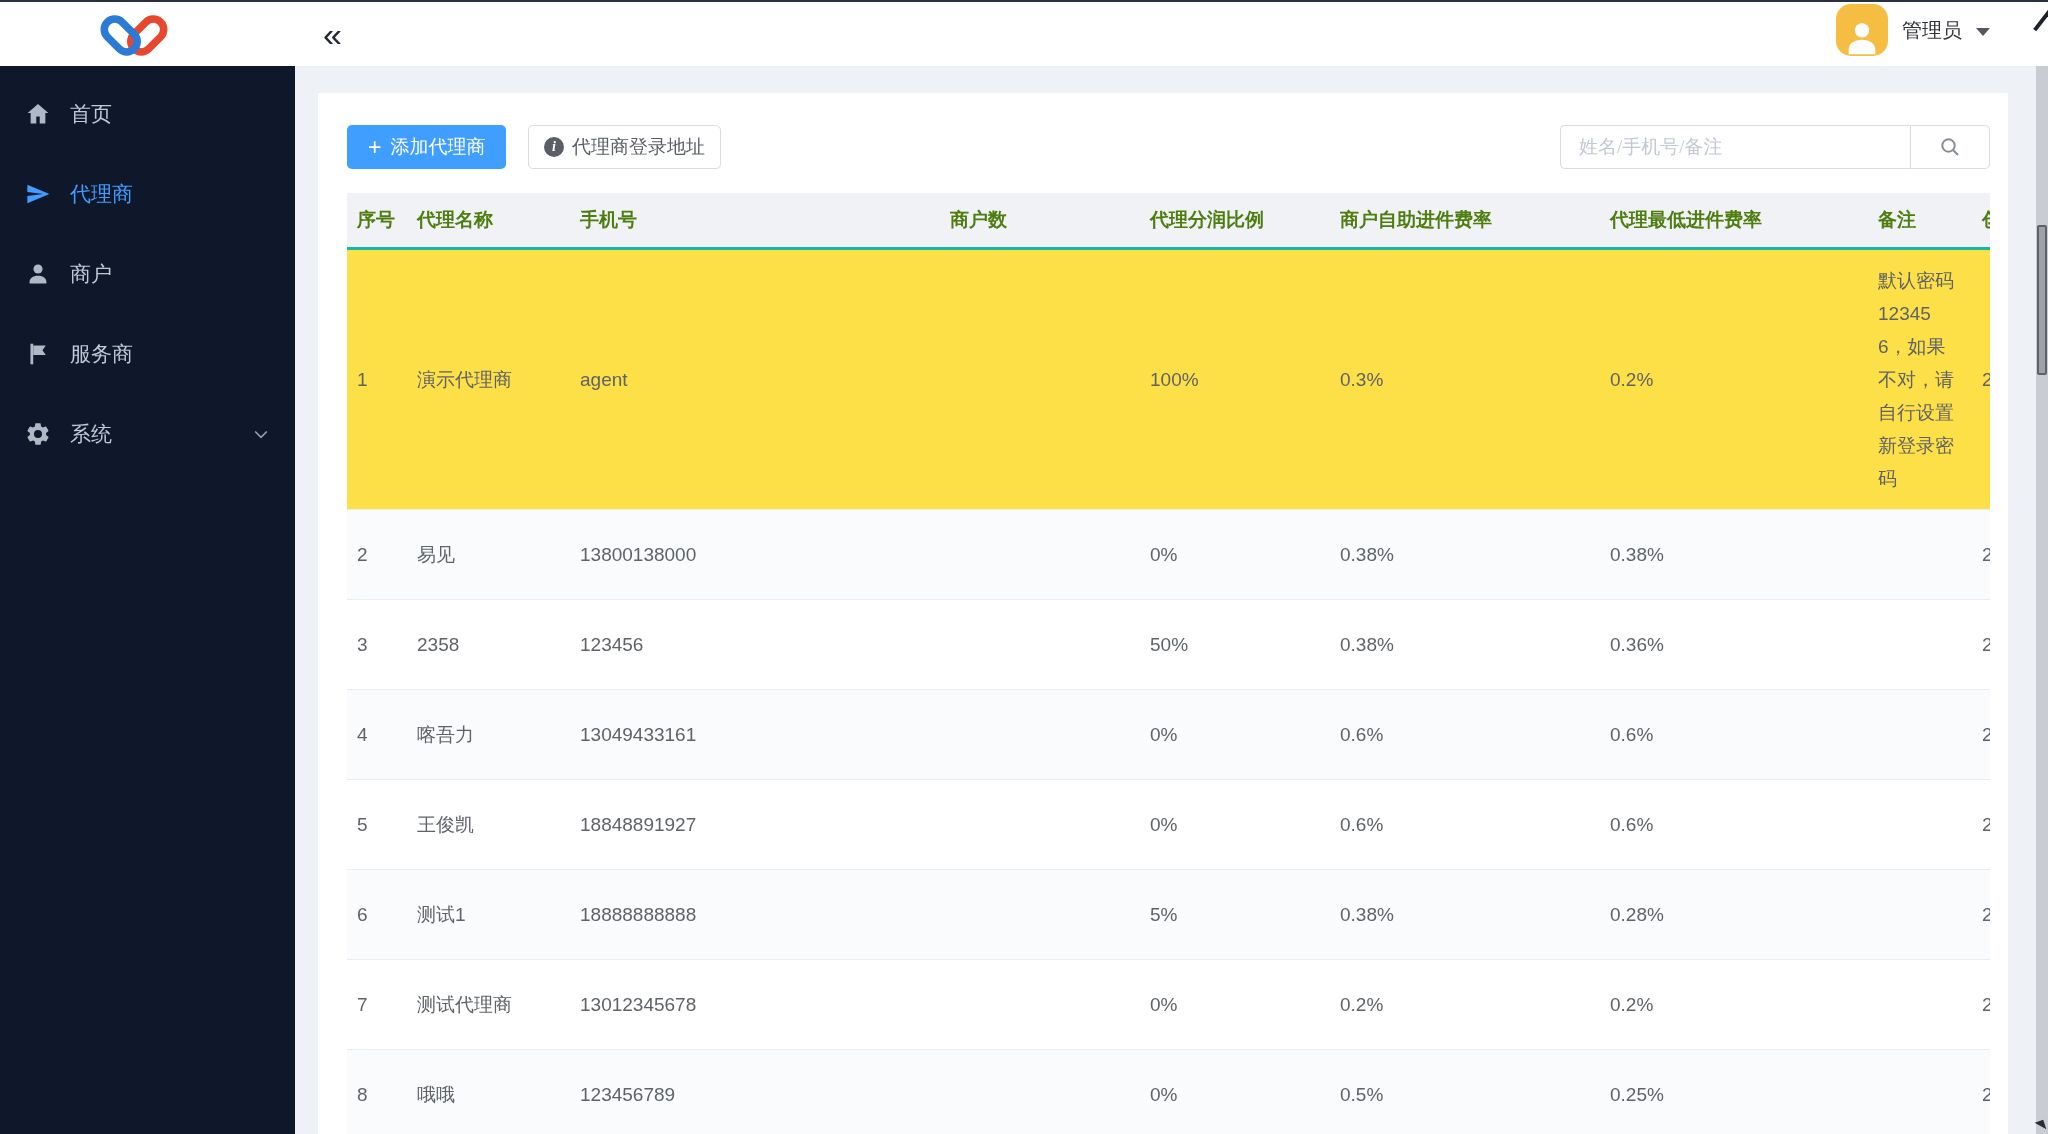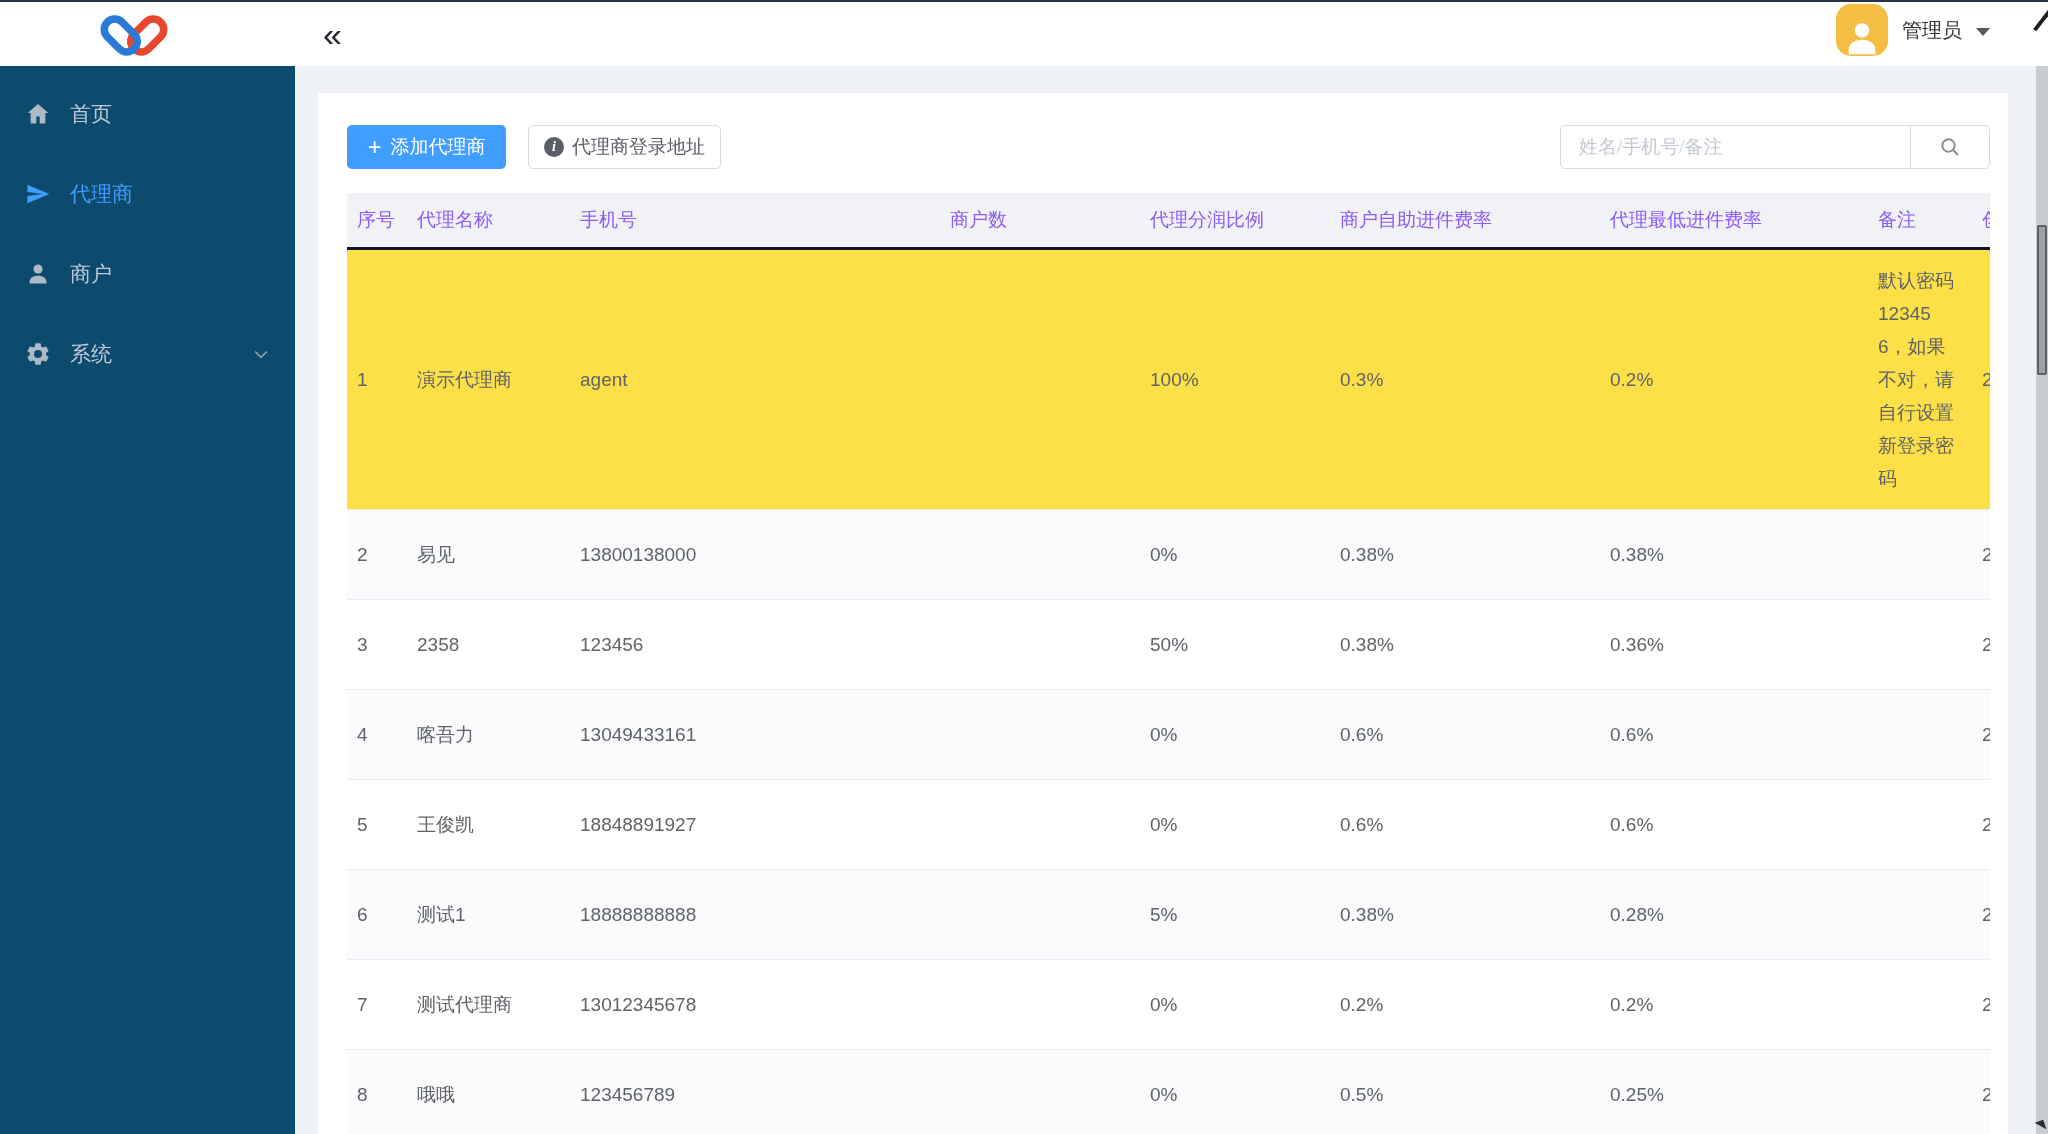--- a/index.html
+++ b/index.html
@@ -16,21 +16,21 @@
   .logo-box { position:absolute; left:98px; top:7px; width:72px; height:52px; }
   .collapse-btn { position:absolute; left:323px; top:6px; font-size:34px; font-weight:300;
                   color:#23272e; cursor:pointer; line-height:52px; user-select:none; }
   .user-box { position:absolute; right:58px; top:0; height:56px; display:flex; align-items:center; gap:14px; cursor:pointer; }
   .avatar { width:52px; height:52px; border-radius:15px; background:#f5bd41; display:flex; align-items:flex-end; justify-content:center; overflow:hidden; }
   .user-name { font-size:20px; color:#2f3338; }
   .caret-down { width:0; height:0; border-left:7px solid transparent; border-right:7px solid transparent;
                 border-top:8px solid #55595f; margin-top:3px; }
 
   
-  .sidebar { position:absolute; top:66px; left:0; width:295px; bottom:0; background:#0c4a6e; padding-top:8px; z-index:2; }
+  .sidebar { position:absolute; top:66px; left:0; width:295px; bottom:0; background:#0f172a; padding-top:8px; z-index:2; }
   .side-item { display:flex; align-items:center; height:80px; padding:0 24px 0 25px;
                color:#c0c9d5; font-size:21px; cursor:pointer; }
   .side-item .icn { width:26px; height:26px; margin-right:19px; flex:0 0 auto; display:flex; align-items:center; }
   .side-item .icn svg { width:26px; height:26px; fill:#aeb9c6; }
   .side-item.active { color:#3f9eff; }
   .side-item.active .icn svg { fill:#3f9eff; }
   .side-item .chev { margin-left:auto; display:flex; }
   .side-item .chev svg { width:20px; height:20px; stroke:#93a0af; fill:none; stroke-width:2; }
 
   
@@ -51,22 +51,22 @@
                   padding:16px 18px; font-size:19px; color:#000000; outline:none;
                   font-family:Liberation Serif, serif; }
   .search input::placeholder { color:#c2c8d2; }
   .search-btn { width:80px; background:#fff; border:1px solid #d8dce2; border-radius:0 5px 5px 0;
                 display:flex; align-items:center; justify-content:center; cursor:pointer; }
   .search-btn svg { width:24px; height:24px; stroke:#878d96; fill:none; stroke-width:2; }
 
   
   .table-wrap { position:absolute; left:29px; top:100px; width:1643px; height:960px; overflow:hidden; }
   table { width:1813px; table-layout:fixed; border-collapse:collapse; font-size:19px; color:#5f6368; }
-  thead th { height:52px; background:#f0f2f5; color:#8b5cf6; font-weight:normal;
-             text-align:left; padding:0 10px; border-bottom:3px solid #0f172a; white-space:nowrap; }
+  thead th { height:52px; background:#f0f2f5; color:#4d7c0f; font-weight:bold;
+             text-align:left; padding:0 10px; border-bottom:3px solid #14b8a6; white-space:nowrap; }
   tbody td { height:90px; padding:0 10px; border-bottom:1px solid #e9edf3; vertical-align:middle;
              white-space:nowrap; overflow:hidden; }
   tbody tr:nth-child(even) td { background:#fafbfc; }
   tbody tr.row-first td { background:#fde047; }
   th.c-center, td.c-center { text-align:left; }
   th.c-remark, td.c-remark { padding:14px 2px 14px 33px;margin-top:16px; }
   td.c-remark { white-space:normal; word-break:break-all; line-height:33px; }
   th.c-created, td.c-created { padding-left:22px; }
 
   
@@ -123,20 +123,29 @@
         <span>代理商</span>
       </div>
       <div class="side-item">
         <span class="icn">
           <svg viewBox="0 0 24 24">
             <circle cx="12" cy="7.4" r="4.2"></circle>
             <path d="M12 13.6c-4.8 0-7.8 2.4-7.8 5.7v1.5h15.6v-1.5c0-3.3-3-5.7-7.8-5.7z"></path>
           </svg>
         </span>
         <span>商户</span>
+      </div>
+      <div class="side-item">
+        <span class="icn">
+          <svg viewBox="0 0 24 24">
+            <path d="M5 2.5h2.6v19H5z"></path>
+            <path d="M7.6 4.2h11.6l-3.1 4.4 3.1 4.4H7.6z"></path>
+          </svg>
+        </span>
+        <span>服务商</span>
       </div>
       <div class="side-item">
         <span class="icn">
           <svg viewBox="0 0 24 24">
             <path d="M19.4 13c.05-.33.07-.66.07-1s-.02-.67-.07-1l2.1-1.64a.5.5 0 0 0 .12-.63l-2-3.46a.5.5 0 0 0-.6-.22l-2.48 1a7.3 7.3 0 0 0-1.72-1l-.38-2.63A.49.49 0 0 0 14 2h-4a.49.49 0 0 0-.48.42L9.14 5.05a7.3 7.3 0 0 0-1.72 1l-2.48-1a.5.5 0 0 0-.6.22l-2 3.46a.5.5 0 0 0 .12.63L4.56 11c-.05.33-.07.66-.07 1s.02.67.07 1l-2.1 1.64a.5.5 0 0 0-.12.63l2 3.46c.12.22.38.3.6.22l2.48-1c.53.42 1.11.76 1.72 1l.38 2.63c.04.24.24.42.48.42h4c.24 0 .44-.18.48-.42l.38-2.63a7.3 7.3 0 0 0 1.72-1l2.48 1c.22.08.48 0 .6-.22l2-3.46a.5.5 0 0 0-.12-.63L19.4 13zM12 15.7a3.7 3.7 0 1 1 0-7.4 3.7 3.7 0 0 1 0 7.4z"></path>
           </svg>
         </span>
         <span>系统</span>
         <span class="chev">
           <svg viewBox="0 0 24 24">

